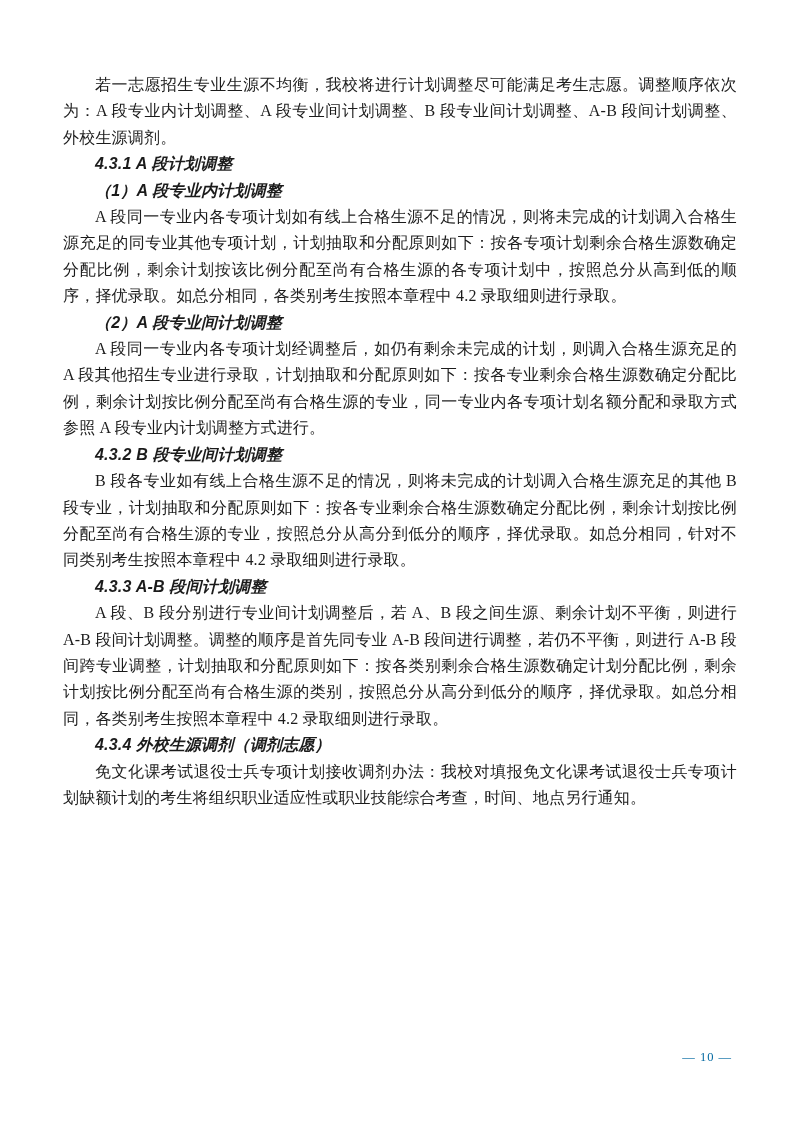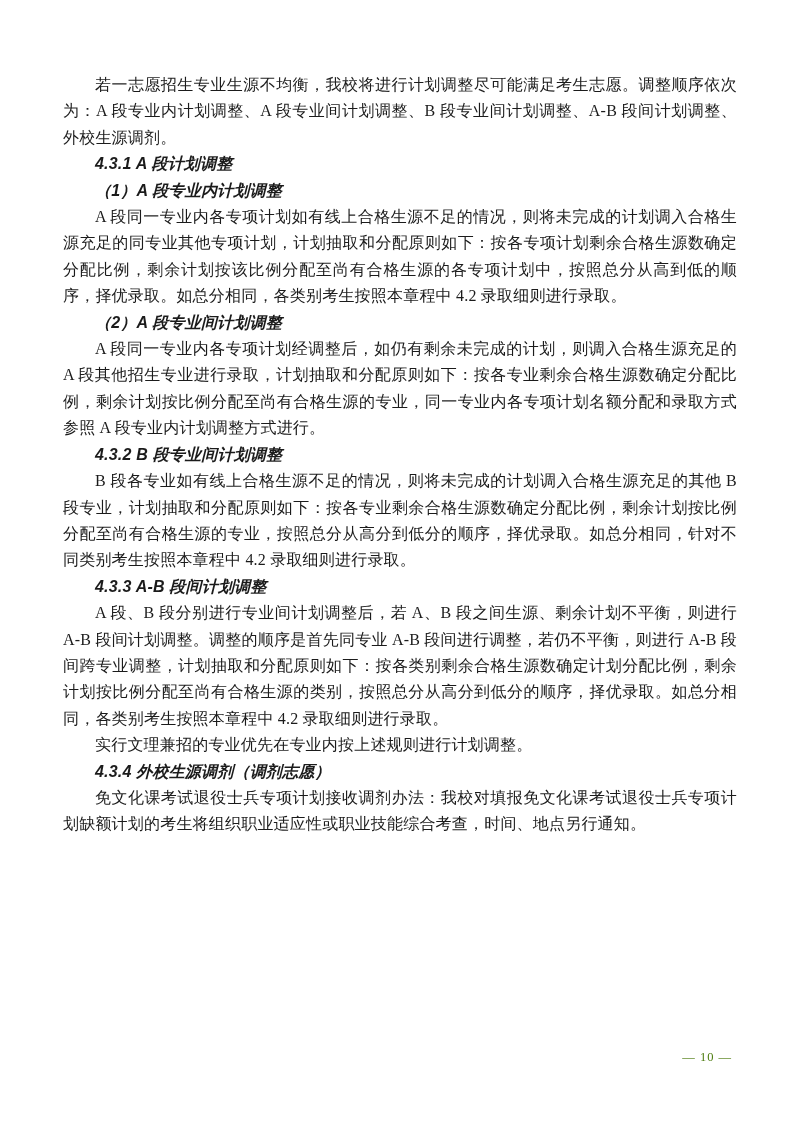--- a/index.html
+++ b/index.html
@@ -40,37 +40,36 @@
     font-family: "Liberation Sans", "DejaVu Sans", sans-serif;
     letter-spacing: 0.2px;
     font-style: italic;
   }
   .page-num {
     position: absolute;
     top: 1049px;
     right: 68px;
     font-size: 12.5px;
     line-height: 16px;
-    color: #4d7c0f;
+    color: #0369a1;
     letter-spacing: 1px;
     font-family: "Liberation Serif", "DejaVu Serif", serif;
   }
 </style>
 </head>
 <body>
 
 <div class="doc">
   <p class="p">若一志愿招生专业生源不均衡，我校将进行计划调整尽可能满足考生志愿。调整顺序依次为：A 段专业内计划调整、A 段专业间计划调整、B 段专业间计划调整、A-B 段间计划调整、外校生源调剂。</p>
   <p class="h">4.3.1 A 段计划调整</p>
   <p class="h">（1）A 段专业内计划调整</p>
   <p class="p">A 段同一专业内各专项计划如有线上合格生源不足的情况，则将未完成的计划调入合格生源充足的同专业其他专项计划，计划抽取和分配原则如下：按各专项计划剩余合格生源数确定分配比例，剩余计划按该比例分配至尚有合格生源的各专项计划中，按照总分从高到低的顺序，择优录取。如总分相同，各类别考生按照本章程中 4.2 录取细则进行录取。</p>
   <p class="h">（2）A 段专业间计划调整</p>
   <p class="p">A 段同一专业内各专项计划经调整后，如仍有剩余未完成的计划，则调入合格生源充足的 A 段其他招生专业进行录取，计划抽取和分配原则如下：按各专业剩余合格生源数确定分配比例，剩余计划按比例分配至尚有合格生源的专业，同一专业内各专项计划名额分配和录取方式参照 A 段专业内计划调整方式进行。</p>
   <p class="h">4.3.2 B 段专业间计划调整</p>
   <p class="p">B 段各专业如有线上合格生源不足的情况，则将未完成的计划调入合格生源充足的其他 B 段专业，计划抽取和分配原则如下：按各专业剩余合格生源数确定分配比例，剩余计划按比例分配至尚有合格生源的专业，按照总分从高分到低分的顺序，择优录取。如总分相同，针对不同类别考生按照本章程中 4.2 录取细则进行录取。</p>
   <p class="h">4.3.3 A-B 段间计划调整</p>
   <p class="p">A 段、B 段分别进行专业间计划调整后，若 A、B 段之间生源、剩余计划不平衡，则进行 A-B 段间计划调整。调整的顺序是首先同专业 A-B 段间进行调整，若仍不平衡，则进行 A-B 段间跨专业调整，计划抽取和分配原则如下：按各类别剩余合格生源数确定计划分配比例，剩余计划按比例分配至尚有合格生源的类别，按照总分从高分到低分的顺序，择优录取。如总分相同，各类别考生按照本章程中 4.2 录取细则进行录取。</p>
-  <p class="p">实行文理兼招的专业优先在专业内按上述规则进行计划调整。</p>
   <p class="h">4.3.4 外校生源调剂（调剂志愿）</p>
   <p class="p">免文化课考试退役士兵专项计划接收调剂办法：我校对填报免文化课考试退役士兵专项计划缺额计划的考生将组织职业适应性或职业技能综合考查，时间、地点另行通知。</p>
 </div>
 
 <div class="page-num">— 10 —</div>
 
 </body></html>

